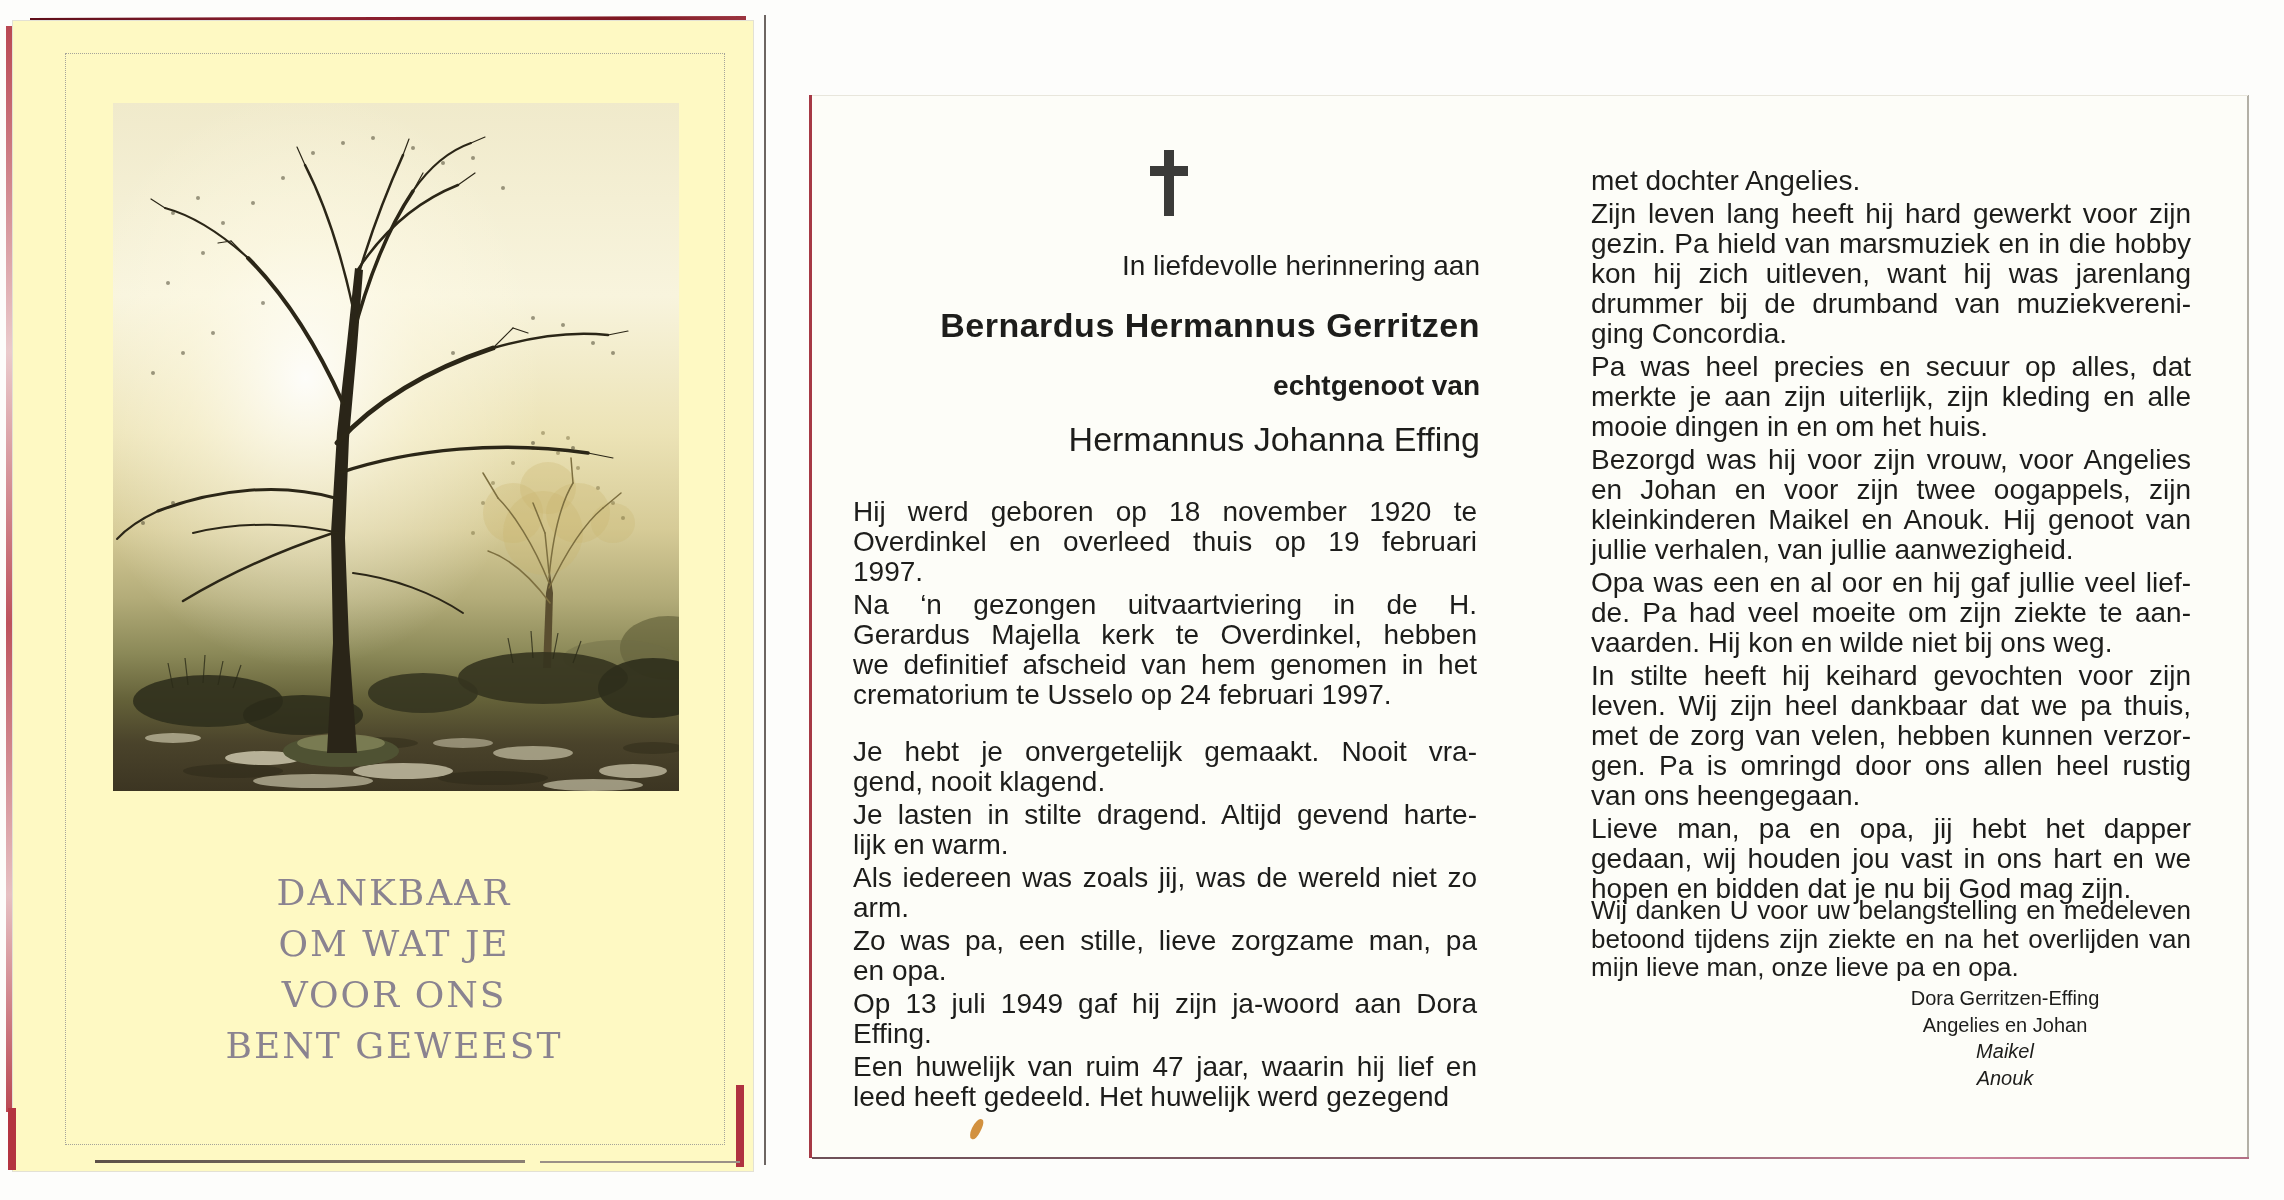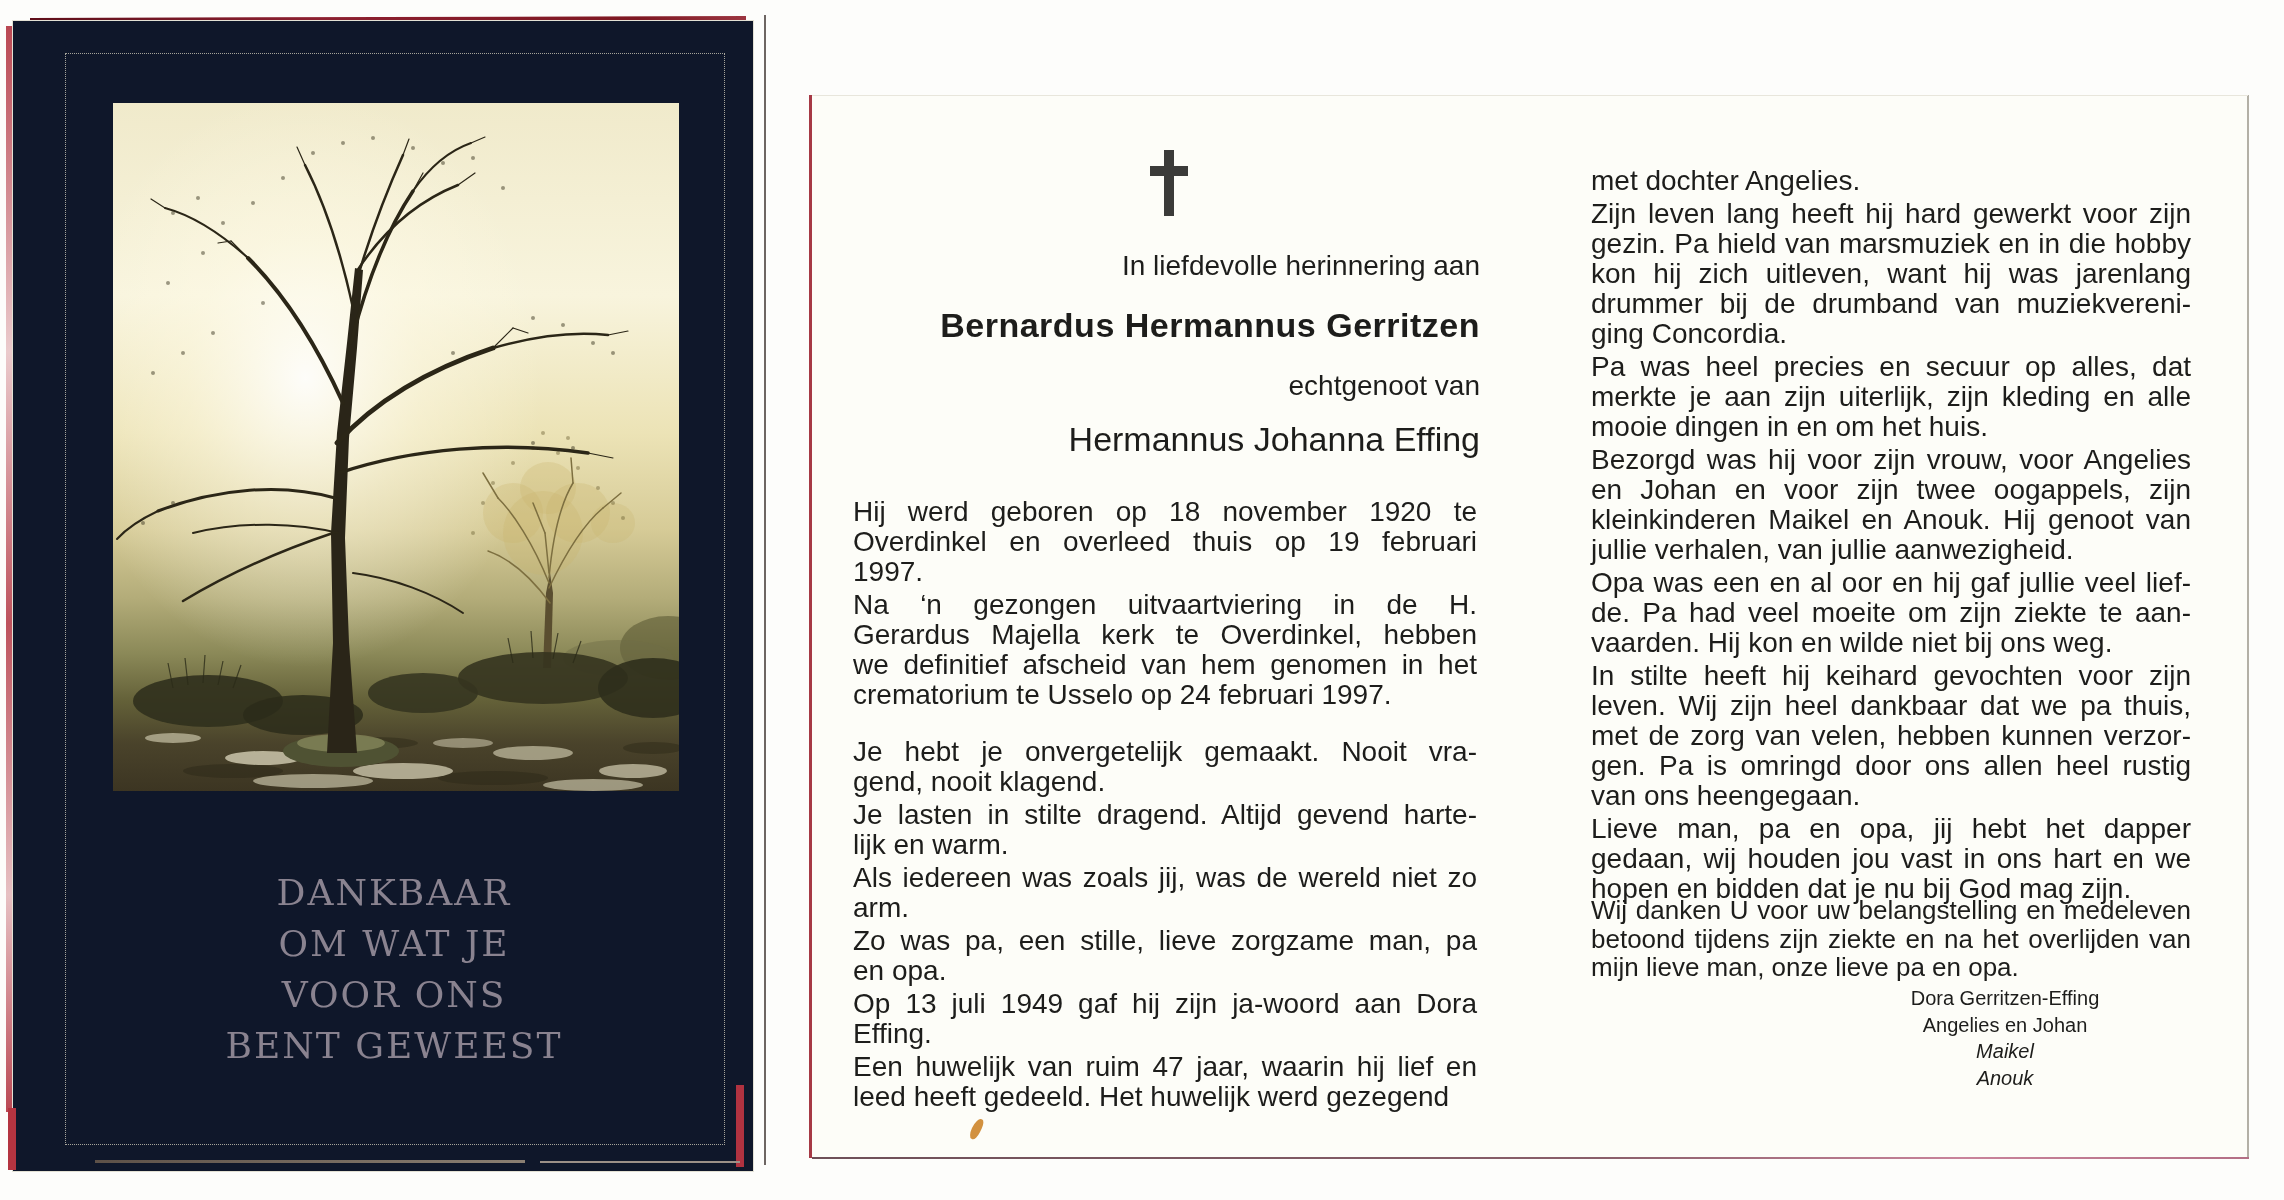--- a/index.html
+++ b/index.html
@@ -5,21 +5,21 @@
   html,body{margin:0;padding:0;}
   body{
     width:2284px;height:1200px;position:relative;overflow:hidden;
     background:#fdfdfb;
     font-family:"Liberation Sans", sans-serif;
     color:#1d1d1b;
   }
   
   .front-card{
     position:absolute;left:12px;top:20px;width:740px;height:1150px;
-    background:#0f172a;border:1px solid #e3e1d4;
+    background:#fef9c3;border:1px solid #e3e1d4;
   }
   .maroon-top{
     position:absolute;left:30px;top:17px;width:716px;height:12px;
     background:linear-gradient(90deg,#5f0f1a,#8d2030 40%,#7e1822 85%,#9c3540);
     transform:rotate(-0.15deg);
   }
   .maroon-left{
     position:absolute;left:6px;top:26px;width:9px;height:1086px;
     background:linear-gradient(180deg,rgba(178,52,64,.9),rgba(178,52,64,.25) 30%,rgba(178,52,64,.85) 55%,rgba(178,52,64,.3) 80%,rgba(178,52,64,.9));
   }
@@ -263,21 +263,21 @@
 <div class="inside-bottom-edge"></div>
 <div class="inside-top-edge"></div>
 
 <div class="cross">
   <div class="v"></div>
     <div class="h"></div>
 </div>
 
 <div class="mid-head intro" style="position:absolute;">In liefdevolle herinnering aan</div>
 <div class="mid-head deceased" style="position:absolute;">Bernardus Hermannus Gerritzen</div>
-<div class="mid-head relation" style="position:absolute;">echtgenoot van</div>
+<div class="mid-head relation" style="position:absolute;font-weight:bold;">echtgenoot van</div>
 <div class="mid-head spouse" style="position:absolute;">Hermannus Johanna Effing</div>
 
 <div class="textblock tb-left1">
     <div class="para">
       <div class="line j">Hij werd geboren op 18 november 1920 te</div>
       <div class="line j">Overdinkel en overleed thuis op 19 februari</div>
       <div class="line">1997.</div>
     </div>
     <div class="para">
       <div class="line j">Na ‘n gezongen uitvaartviering in de H.</div>

